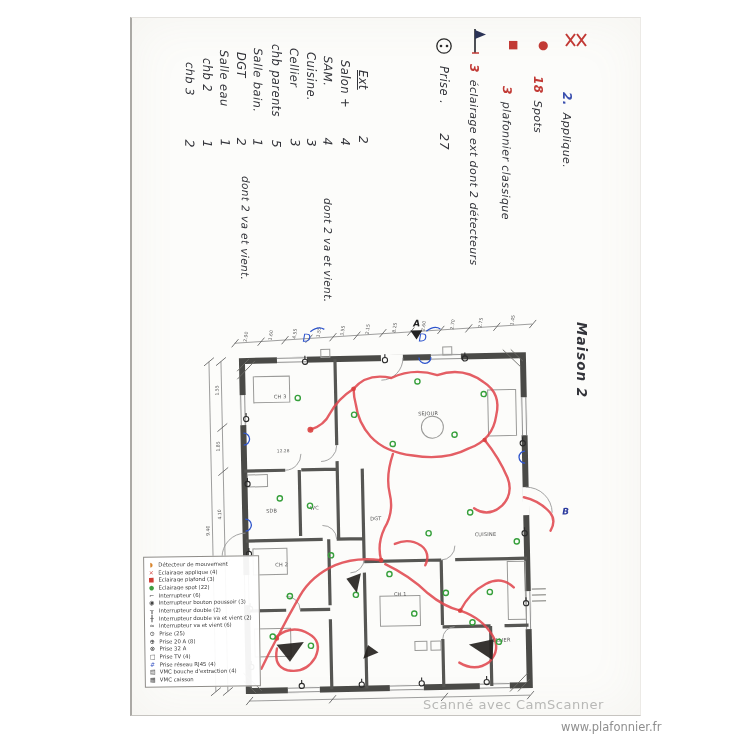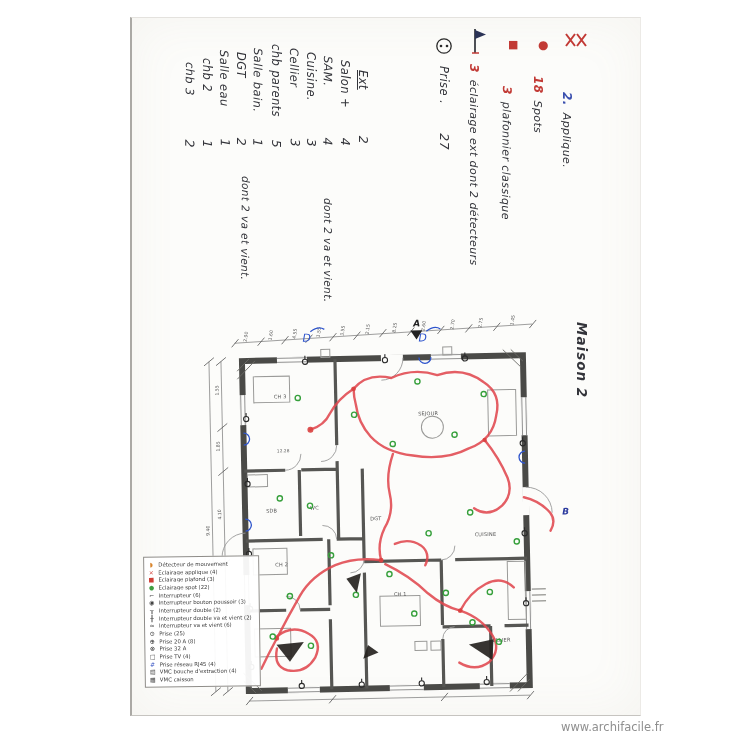--- a/index.html
+++ b/index.html
@@ -458,14 +458,15 @@
         <span class="legend-ico" style="color: rgb(68, 68, 68);">▤</span>
         <span class="legend-label">VMC bouche d'extraction (4)</span>
       </div>
         <div class="legend-row">
         <span class="legend-ico" style="color: rgb(68, 68, 68);">▦</span>
         <span class="legend-label">VMC caisson</span>
       </div>
       </div>
   </div>
 
-  <div class="archifacile">www.archifacile.fr</div>
+  <div class="camscanner">Scanné avec CamScanner</div>
+  <div class="archifacile">www.plafonnier.fr</div>
 </div>
 
 </body></html>

